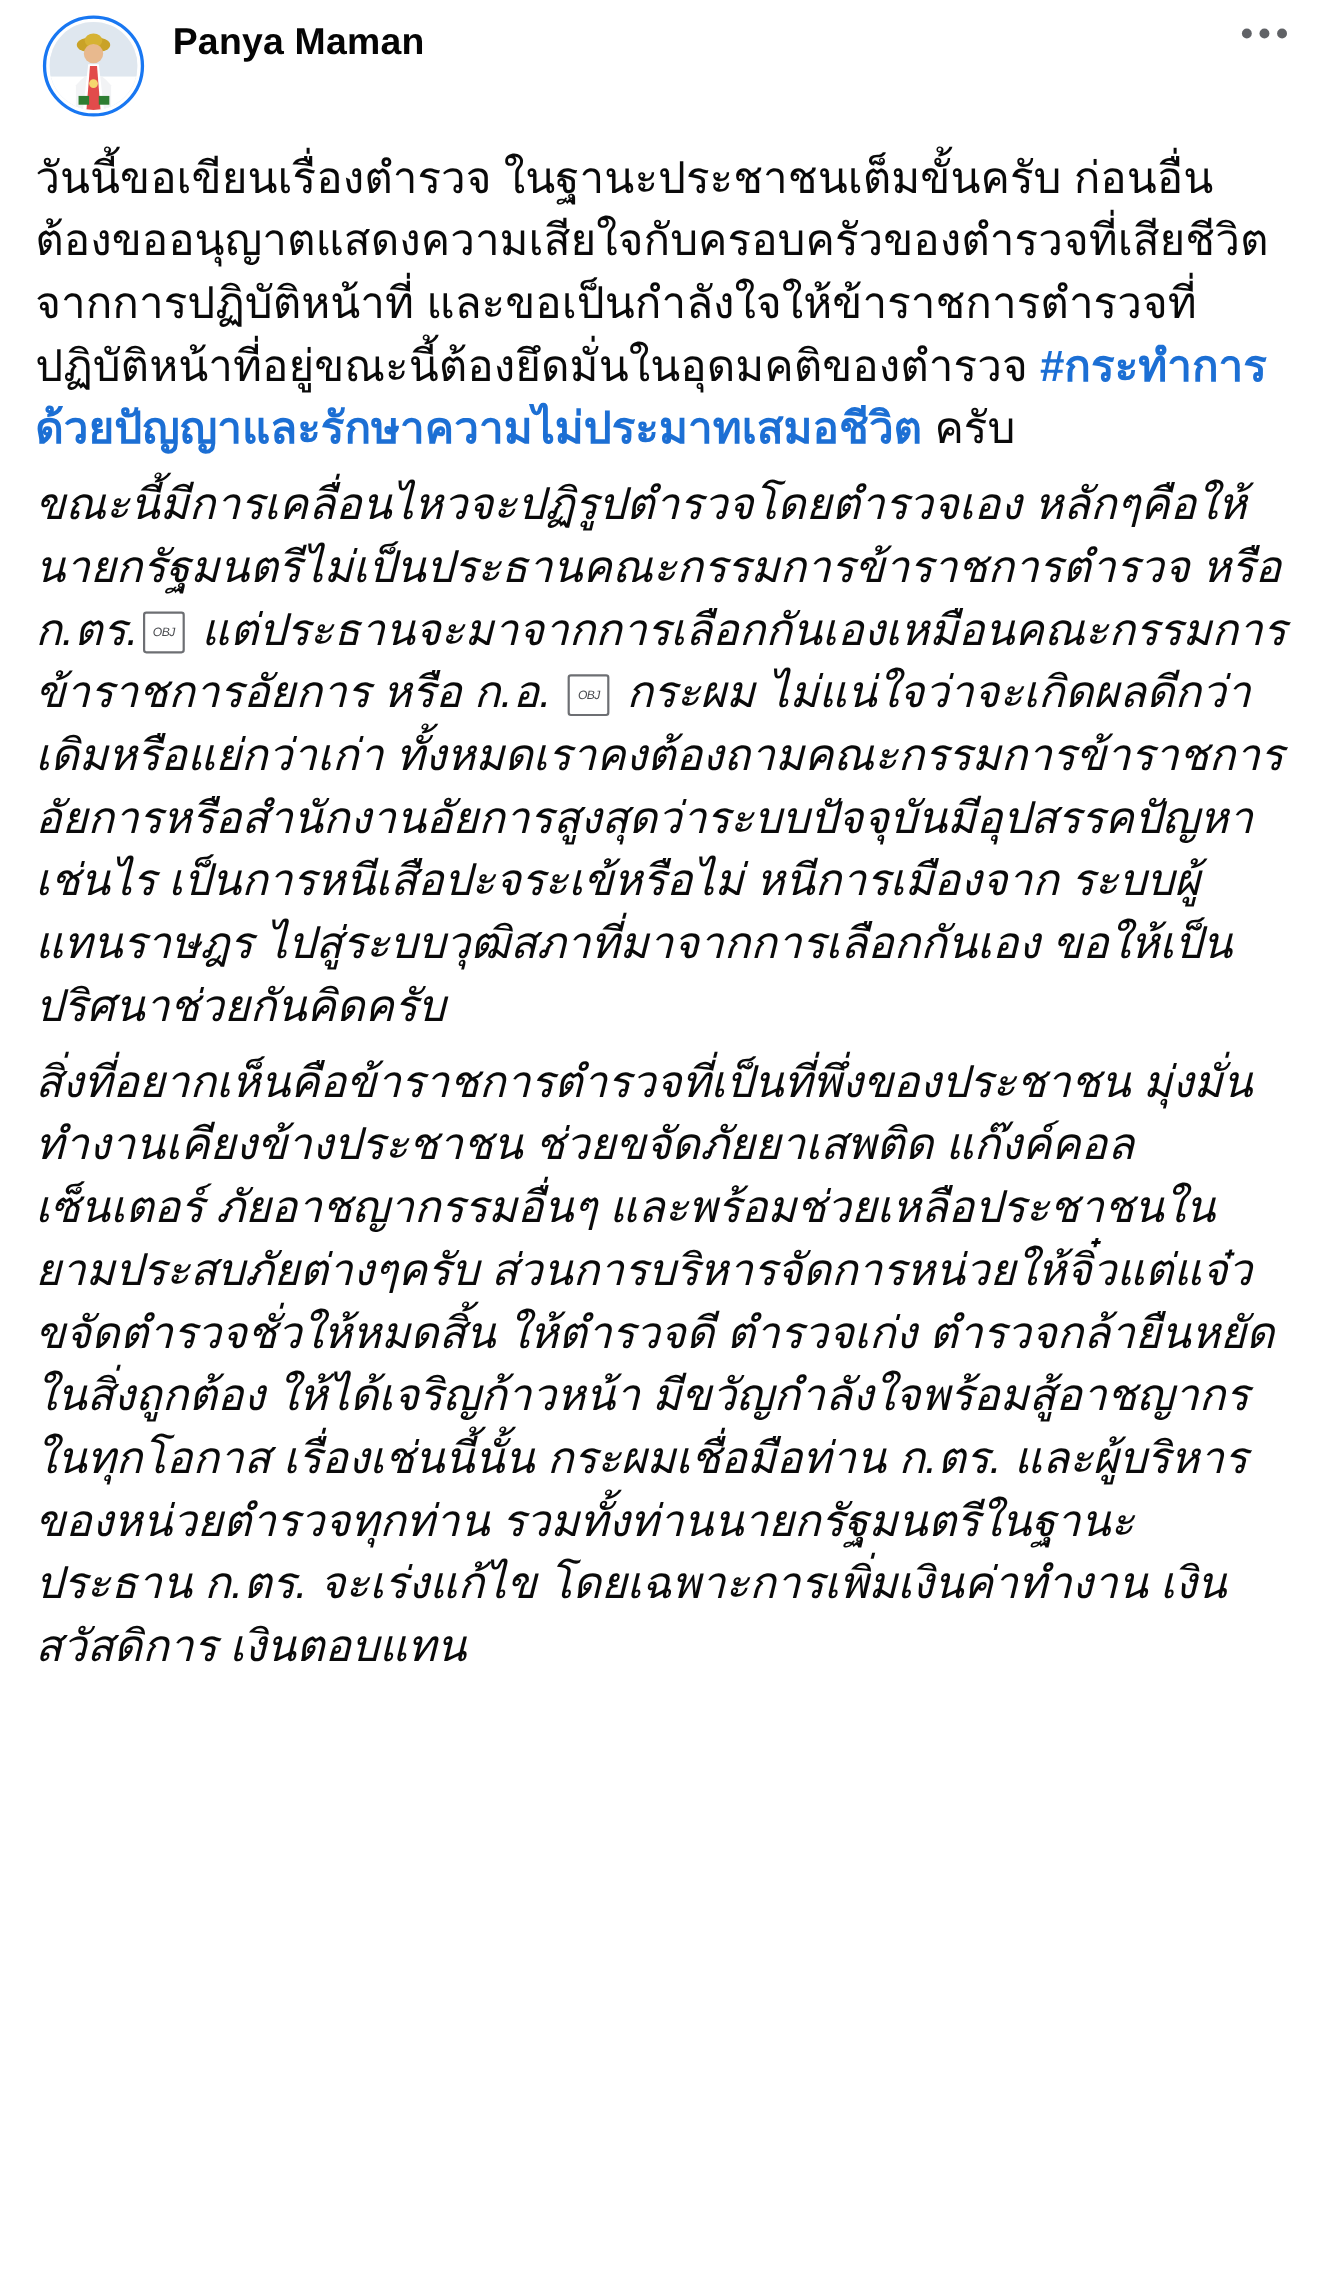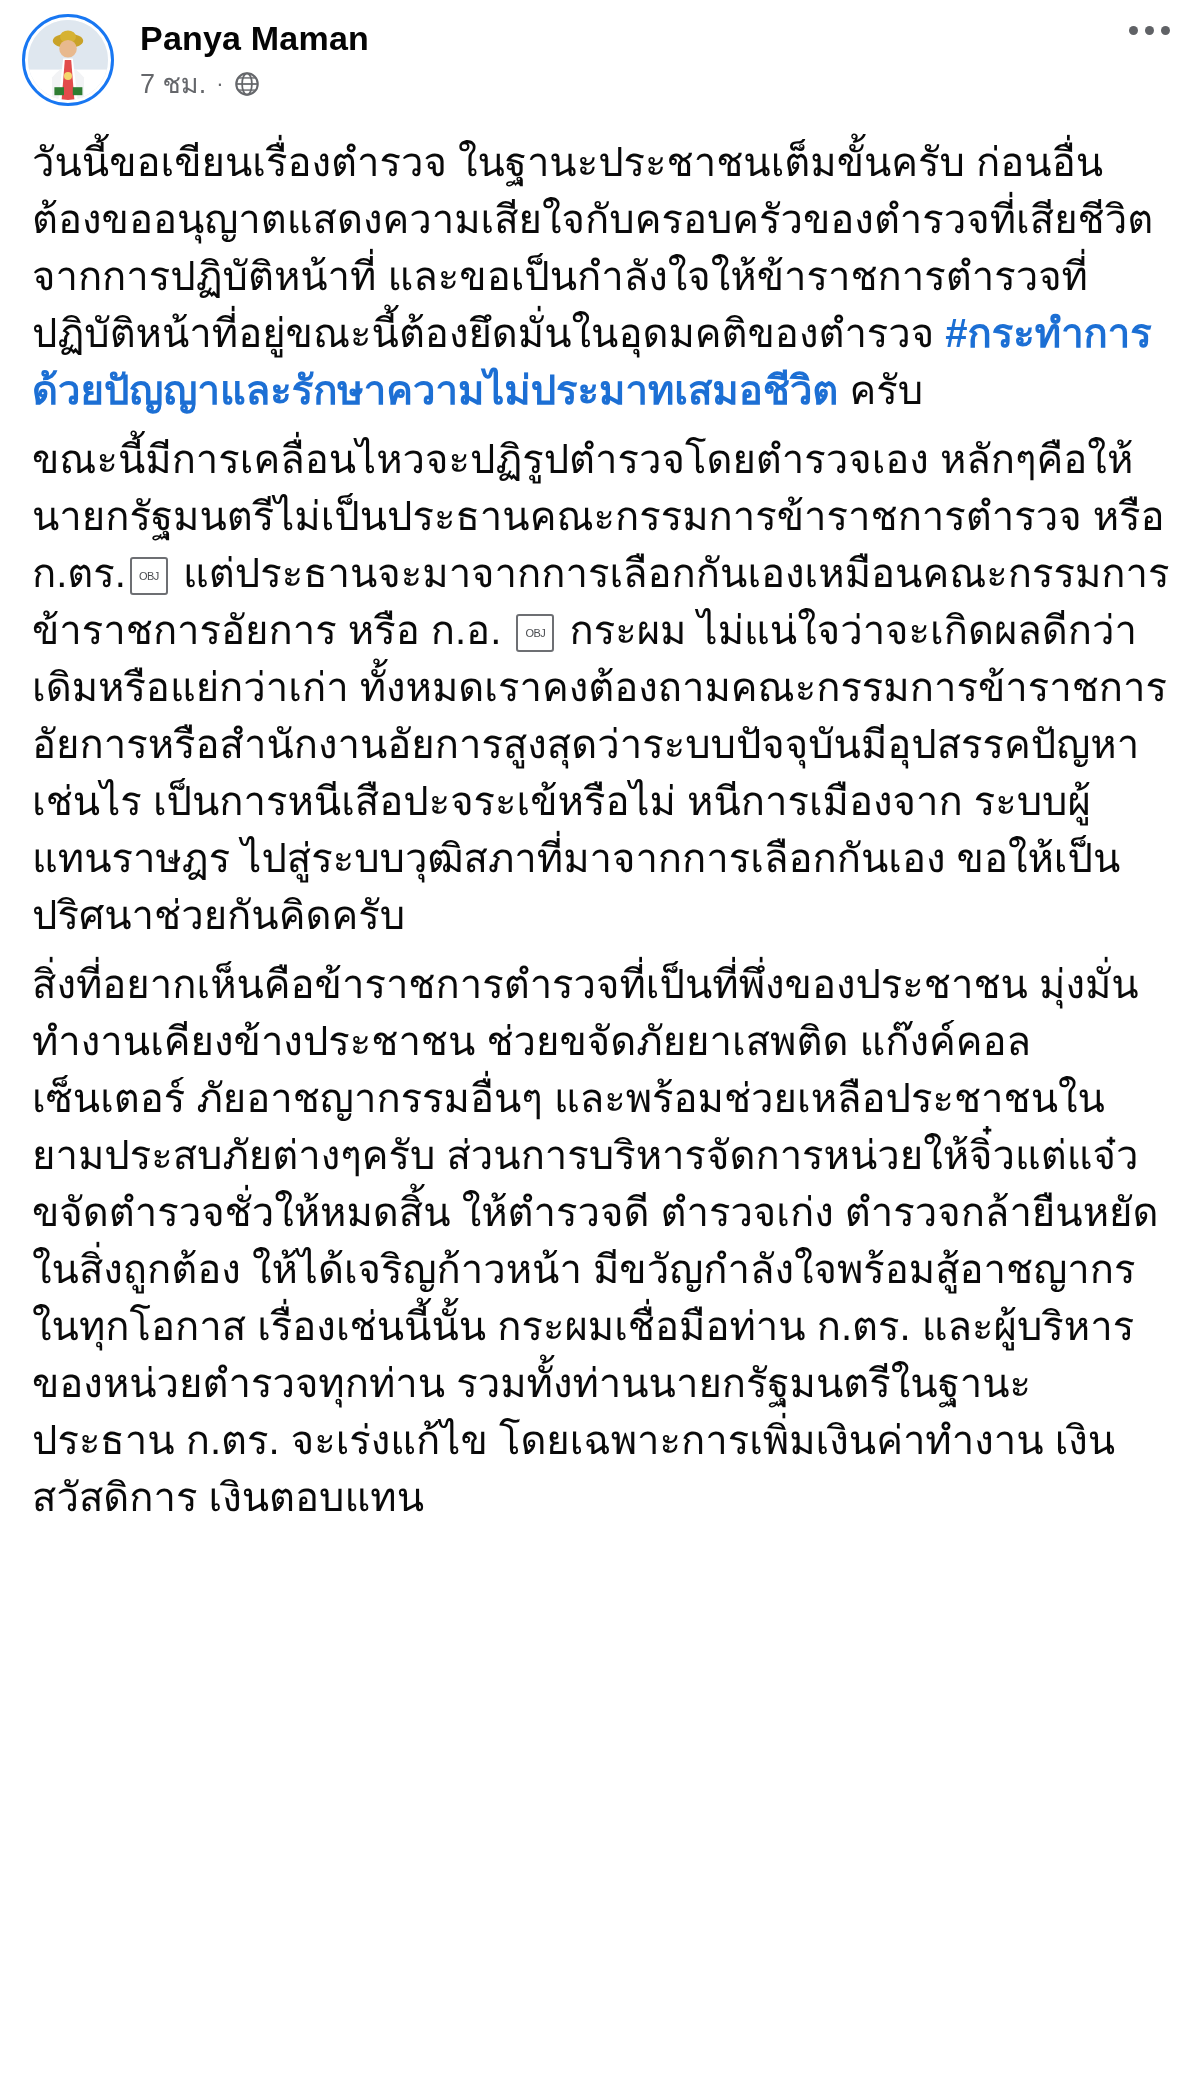--- a/index.html
+++ b/index.html
@@ -23,20 +23,21 @@
     box-sizing: border-box;
   }
 
   
   .post-header {
     display: flex;
     align-items: flex-start;
     padding: 14px 30px 0 22px;
     height: 116px;
     box-sizing: border-box;
+    margin-left: 17px;
   }
 
   .avatar-wrap {
     width: 92px;
     height: 92px;
     flex: 0 0 92px;
     border-radius: 50%;
     border: 3px solid #1877f2;
     box-sizing: border-box;
     padding: 3px;
@@ -114,21 +115,21 @@
     font-size: 40px;
     line-height: 57px;
     color: #0a0a0a;
     font-family: "Liberation Sans", "DejaVu Sans", sans-serif;
     word-break: break-word;
   }
   .post-body p {
     margin: 12px;
     text-indent: 0;
   }
-  .para-indent { text-indent: 26px; }
+  .para-indent { text-indent: 26px; font-style: italic; }
 
   .hashtag {
     color: #1c6fd4;
     font-weight: bold;
   }
 
   .objbox {
     display: inline-block;
     width: 34px;
     height: 34px;
@@ -165,33 +166,20 @@
           <path d="M46 50 L54 50 L58 100 L42 100 Z" fill="#e24b4b"></path>
           <rect x="33" y="84" width="12" height="10" fill="#2e7d32"></rect>
           <rect x="56" y="84" width="12" height="10" fill="#2e7d32"></rect>
           <circle cx="50" cy="70" r="5" fill="#f5d76e"></circle>
         </svg>
       </div>
     </div>
 
     <div class="header-text">
       <div class="author-name">Panya Maman</div>
-      <div class="meta-row">
-        <span class="meta-time">7 ชม.</span>
-        <span class="meta-dot">·</span>
-        <span class="globe-icon">
-          <svg viewBox="0 0 24 24" xmlns="http://www.w3.org/2000/svg" aria-hidden="true">
-            <circle cx="12" cy="12" r="9.2" fill="none" stroke="#65676b" stroke-width="1.8"></circle>
-            <ellipse cx="12" cy="12" rx="4.2" ry="9.2" fill="none" stroke="#65676b" stroke-width="1.5"></ellipse>
-            <line x1="2.9" y1="12" x2="21.1" y2="12" stroke="#65676b" stroke-width="1.5"></line>
-            <line x1="4.5" y1="6.8" x2="19.5" y2="6.8" stroke="#65676b" stroke-width="1.2"></line>
-            <line x1="4.5" y1="17.2" x2="19.5" y2="17.2" stroke="#65676b" stroke-width="1.2"></line>
-          </svg>
-        </span>
-      </div>
     </div>
 
     <div class="menu-dots">
       <span></span>
       <span></span>
       <span></span>
     </div>
   </div>
 
   <div class="post-body">

